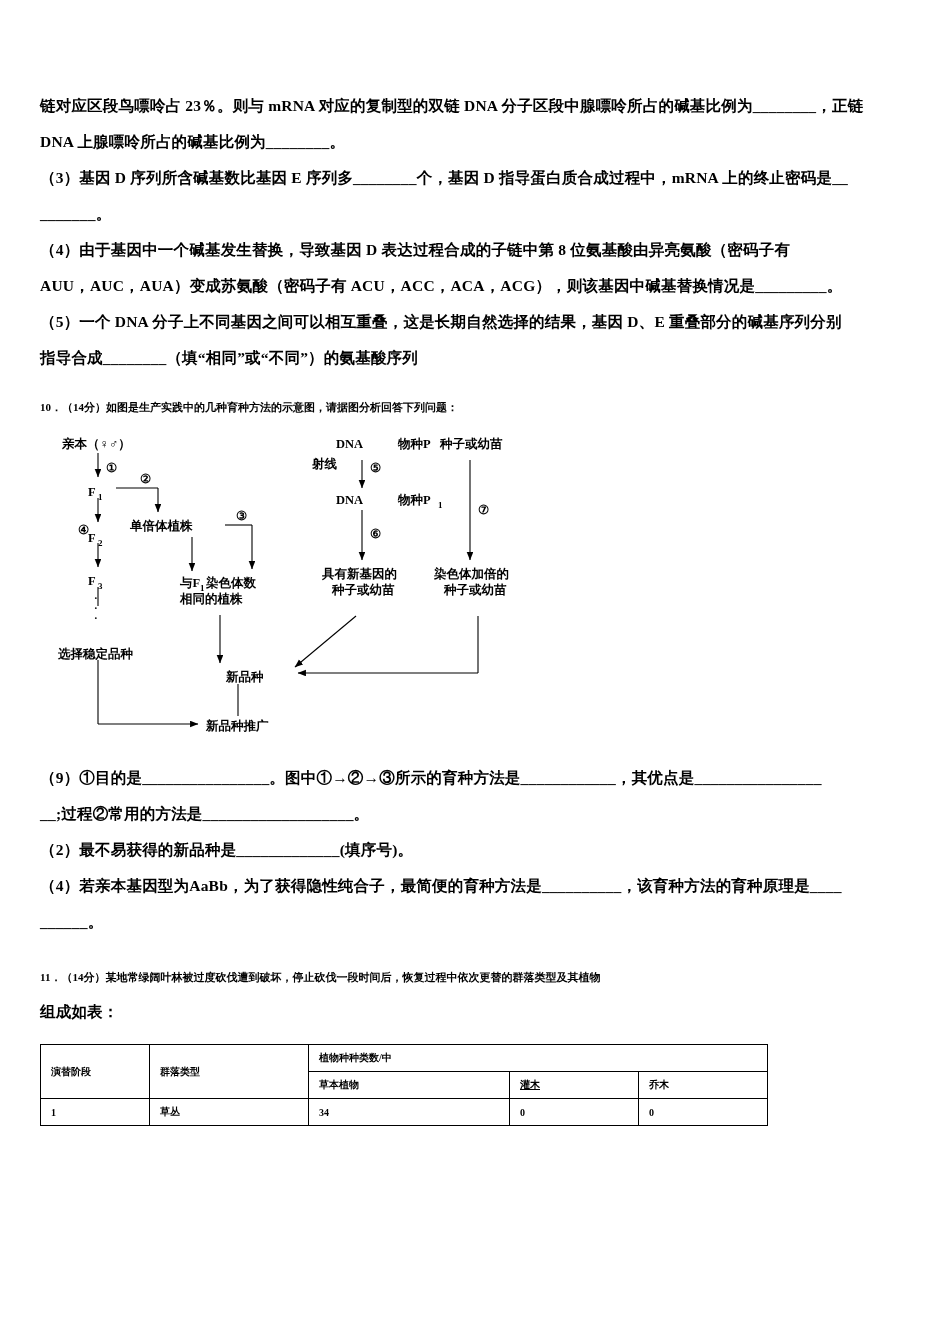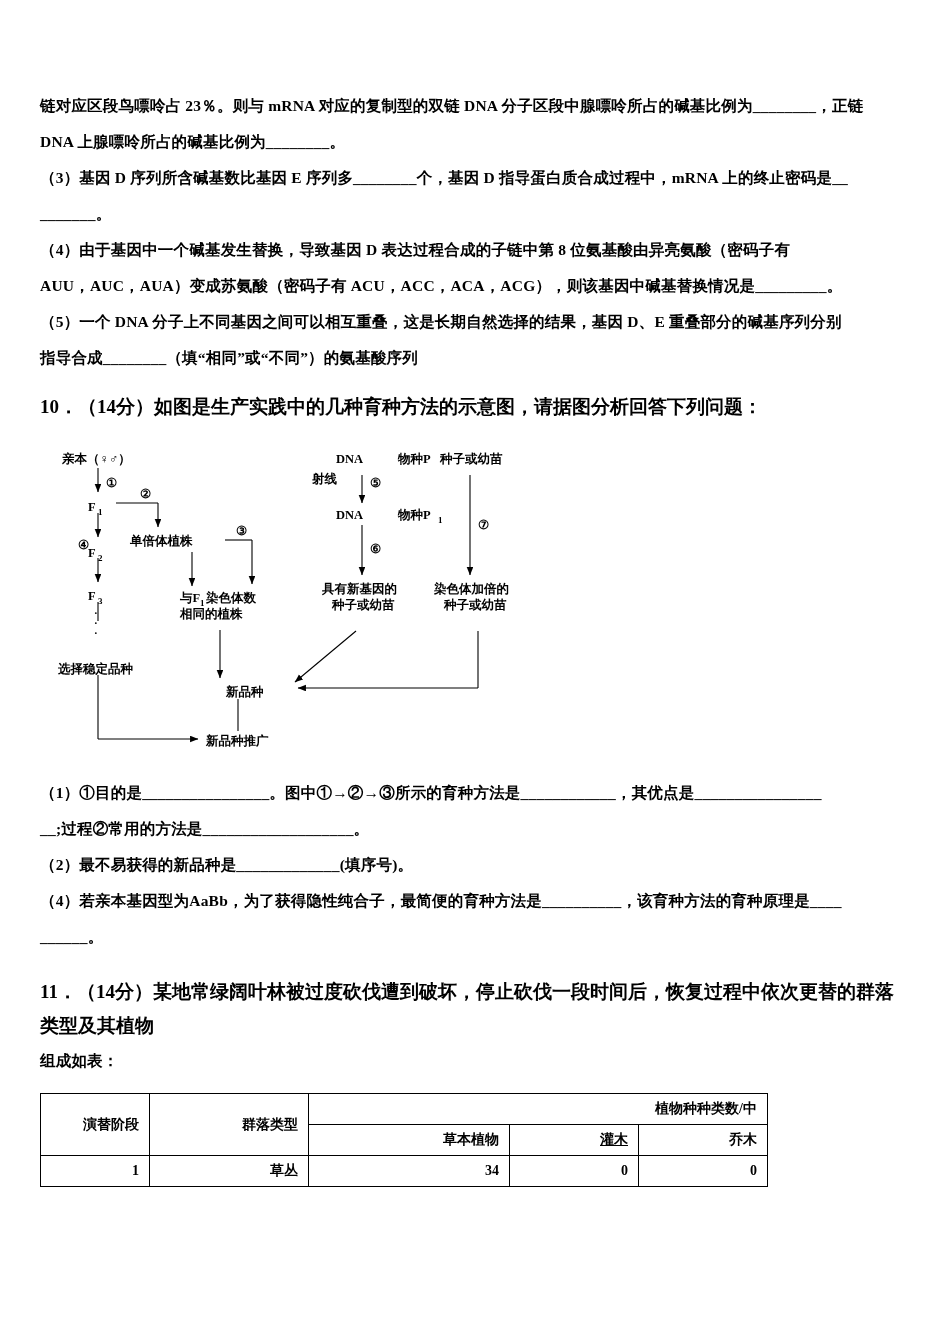--- a/index.html
+++ b/index.html
@@ -33,54 +33,54 @@
     line-height: 36px;
     font-weight: bold;
     text-align: justify;
     margin: 0;
     letter-spacing: 0.2px;
   }
   .spacer-s { height: 6px; }
 
   
   .qhead {
-    font-size: 19px;
+    font-size: 11px;
     line-height: 34px;
     font-weight: bold;
     margin: 14px 0 0 0;
   }
 
   
   .diagram-wrap {
     position: relative;
     width: 872px;
     height: 330px;
-    margin-top: 21px;
+    margin-top: 6px;
     text-align: center;
   }
   .diagram-wrap svg {
     position: absolute;
     left: 0;
     top: 0;
   }
 
   
   table.succession {
     border-collapse: collapse;
     margin-top: 14px;
     font-size: 15px;
     font-weight: bold;
   }
   table.succession td, table.succession th {
     border: 1.3px solid #000;
     padding: 6px 10px;
-    text-align: right;
+    text-align: left;
     vertical-align: middle;
     font-weight: bold;
-    font-size: 14px;
+    font-size: 10px;
   }
   .col-stage { width: 88px; }
   .col-type { width: 138px; }
   .col-herb { width: 180px; margin-top: 44px; }
   .col-shrub { width: 108px; text-decoration: underline; }
   .col-tree { width: 108px; }
 </style>
 </head>
 <body>
 
@@ -174,21 +174,21 @@
           <text x="292" y="164">种子或幼苗</text>
 
           <text x="400" y="18">种子或幼苗</text>
           <text x="438" y="84">⑦</text>
           <text x="394" y="148">染色体加倍的</text>
           <text x="404" y="164">种子或幼苗</text>
         </g>
       </svg>
     </div>
 
-    <p class="para">（1）①目的是________________。图中①→②→③所示的育种方法是____________，其优点是________________</p>
+    <p class="para">（9）①目的是________________。图中①→②→③所示的育种方法是____________，其优点是________________</p>
     <p class="para">__;过程②常用的方法是___________________。</p>
     <p class="para">（2）最不易获得的新品种是_____________(填序号)。</p>
     <p class="para">（4）若亲本基因型为AaBb，为了获得隐性纯合子，最简便的育种方法是__________，该育种方法的育种原理是____</p>
     <p class="para">______。</p>
 
     <div class="spacer-s"></div>
 
     <p class="qhead">11．（14分）某地常绿阔叶林被过度砍伐遭到破坏，停止砍伐一段时间后，恢复过程中依次更替的群落类型及其植物</p>
     <p class="para">组成如表：</p>
 

